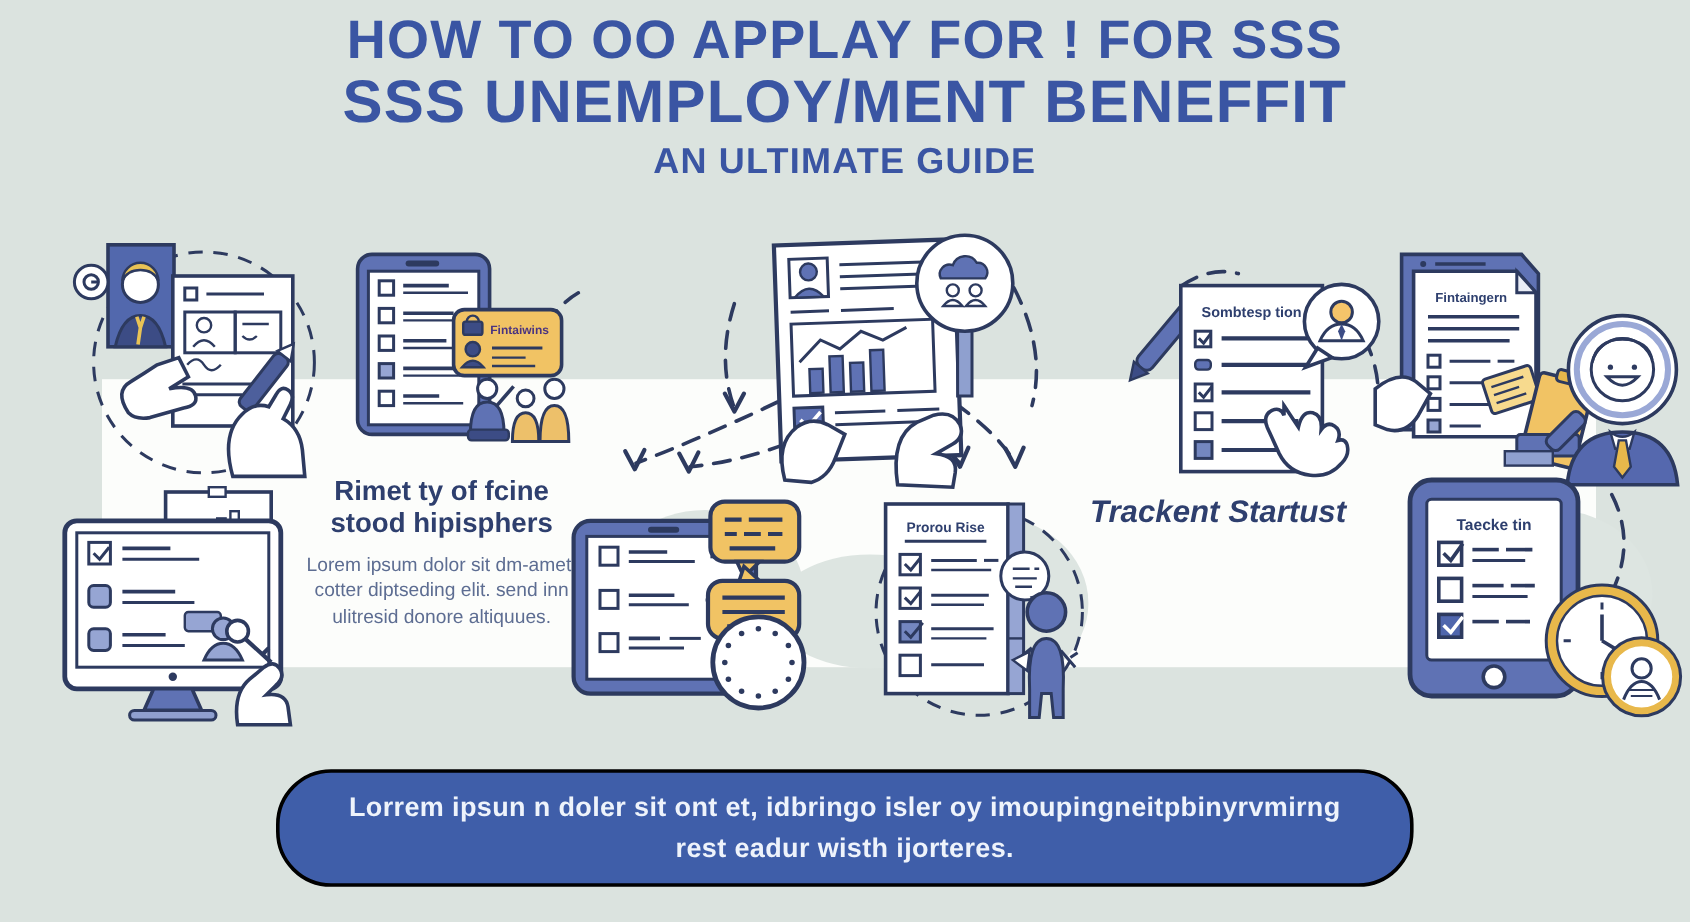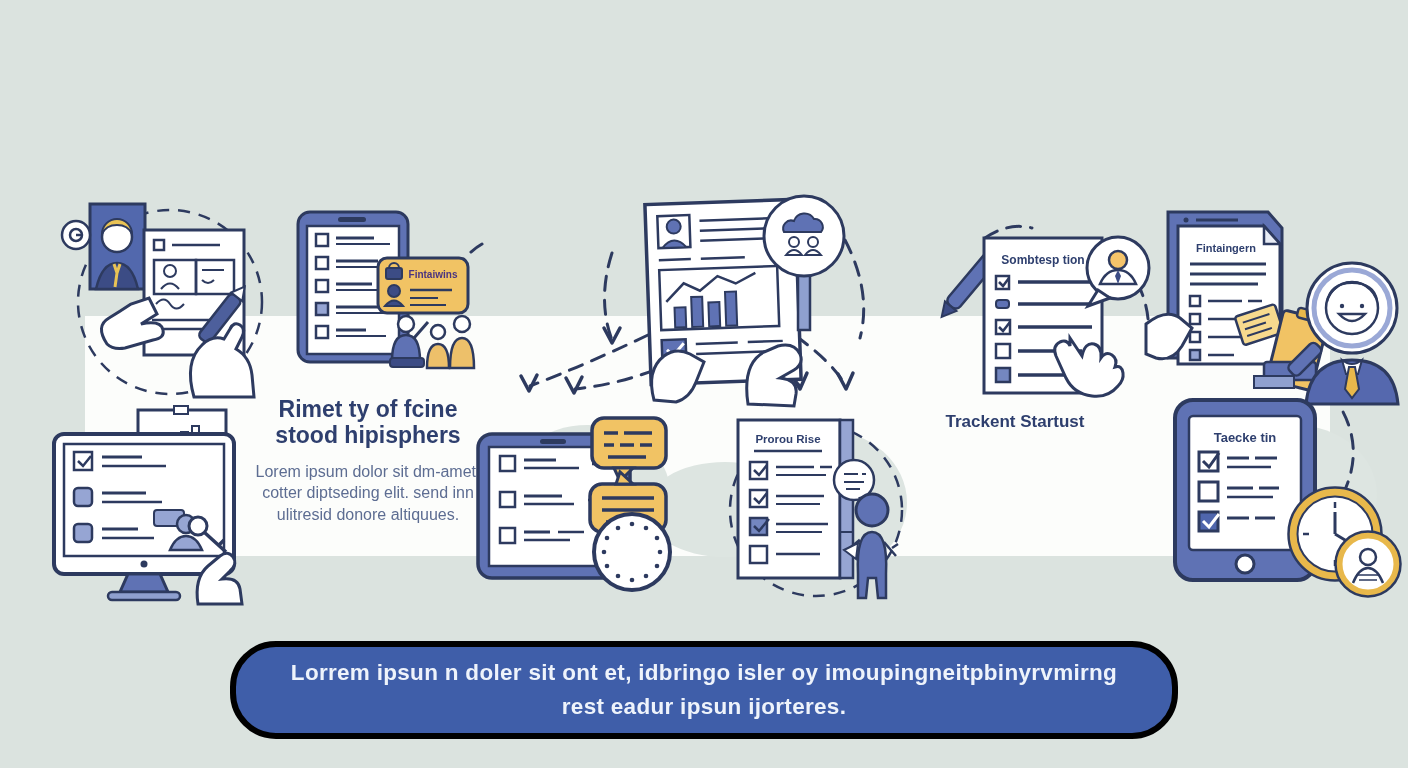--- a/index.html
+++ b/index.html
@@ -24,39 +24,44 @@
   .card-label { fill:#4a3480; }
 
   .arrows { position:absolute; inset:0; pointer-events:none; }
 
   
   .tblock { position:absolute; text-align:center; }
   .tblock h3 { color:#2e3f6e; font-size:23px; line-height:1.15; margin-bottom:12px; }
   .tblock p  { color:#5d6d92; font-size:16px; line-height:1.35; }
   .tblock-left  { left:252px; top:396px; width:232px; }
   .tblock-right { left:898px; top:412px; width:234px; }
-  .tblock-right h3 { font-size:17px; }
+  .tblock-right h3 { font-size:26px;font-style:italic; }
 
   
   .footer { position:absolute; left:230px; top:641px; width:948px; height:98px;
-            background:#3f5ea9; border:6px solid #000000; border-radius:46px;
+            background:#3f5ea9; border:3px solid #000000; border-radius:46px;
             color:#eef3fb; display:flex; flex-direction:column; justify-content:center;
             text-align:center; font-size:22.5px; font-weight:600; line-height:1.5; letter-spacing:.3px; }
 </style>
 </head>
 <body>
 
 <div class="stage">
 
   <div class="band"></div>
   <div class="sage-blob" style="left:505px; top:425px; width:165px; height:135px;"></div>
   <div class="sage-blob" style="left:645px; top:462px; width:160px; height:95px;"></div>
   <div class="sage-blob" style="left:742px; top:430px; width:165px; height:145px;"></div>
   <div class="sage-blob" style="left:1212px; top:425px; width:165px; height:140px;"></div>
 
+  <div class="title-wrap">
+    <div class="title-l1">HOW TO OO APPLAY FOR ! FOR SSS</div>
+    <div class="title-l2">SSS UNEMPLOY/MENT BENEFFIT</div>
+    <div class="title-l3">AN ULTIMATE GUIDE</div>
+  </div>
 
   <svg class="arrows" viewBox="0 0 1408 768">
     <g fill="none" stroke="#2d3a5f" stroke-width="3" stroke-linecap="round" stroke-dasharray="14 10">
       <path d="M648 335 Q 585 365 530 386"></path>
       <path d="M698 350 Q 640 382 575 389"></path>
       <path d="M750 350 Q 785 370 799 385"></path>
       <path d="M796 336 Q 834 364 845 385"></path>
       <path d="M612 253 Q 597 300 612 340"></path>
       <path d="M845 240 Q 872 292 860 338"></path>
       <path d="M455 270 Q 468 252 482 244"></path>
@@ -424,16 +429,16 @@
       <circle cx="205" cy="172" r="29" fill="#ffffff" stroke="#e8b84b" stroke-width="7"></circle>
       <circle cx="205" cy="172" r="32.5" fill="none" stroke="#2d3a5f" stroke-width="2.5"></circle>
       <circle cx="205" cy="165" r="8" fill="none" stroke="#2d3a5f" stroke-width="2.5"></circle>
       <path d="M190 191 q6 -15 15 -15 q9 0 15 15" fill="none" stroke="#2d3a5f" stroke-width="2.5"></path>
       <path d="M193 183 l24 0 M196 188 l18 0" stroke="#2d3a5f" stroke-width="1.5"></path>
     </svg>
   </div>
 
   <div class="footer">
     <div>Lorrem ipsun n doler sit ont et, idbringo isler oy imoupingneitpbinyrvmirng</div>
-    <div>rest eadur ipsun ijorteres.</div>
+    <div>rest eadur wisth ijorteres.</div>
   </div>
 
 </div>
 
 </body></html>

